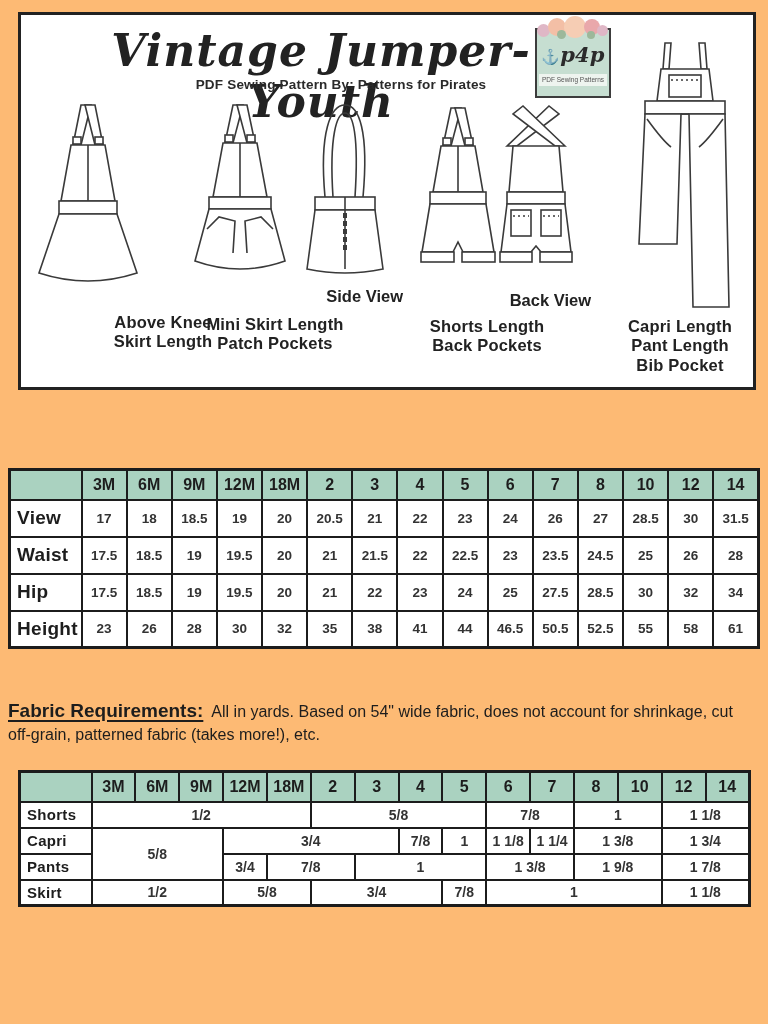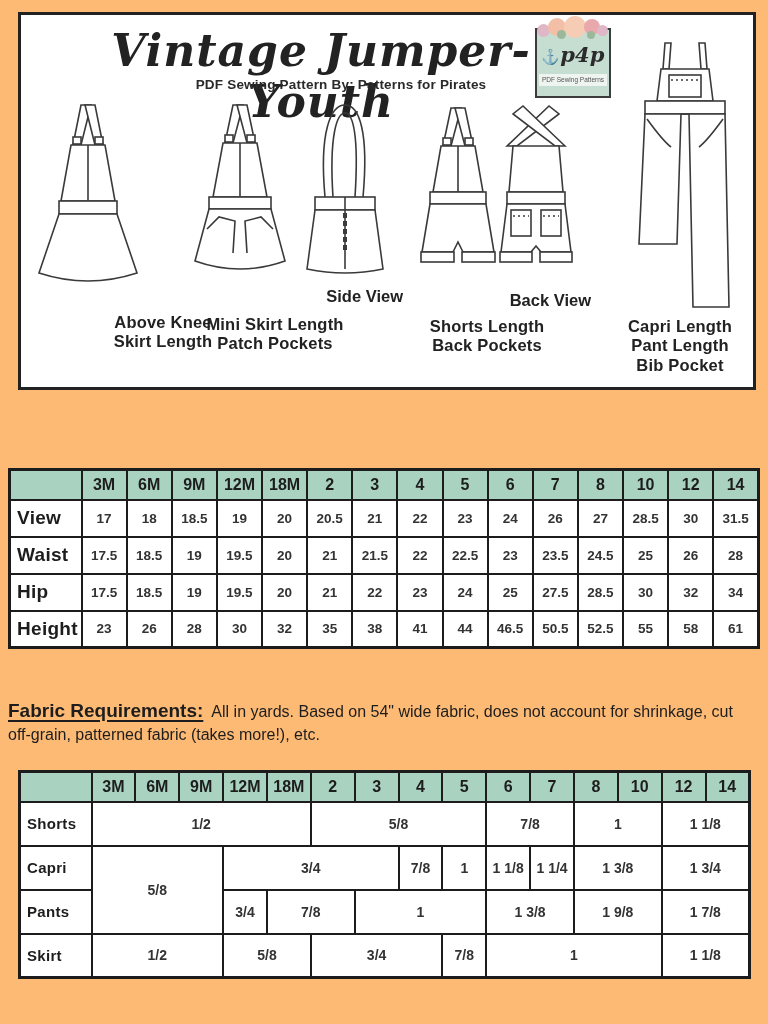--- a/index.html
+++ b/index.html
@@ -53,21 +53,21 @@
   table { border-collapse:collapse; table-layout:fixed; position:absolute; background:#fff; }
   th, td { border:2px solid #1c1c1c; text-align:center; vertical-align:middle; overflow:hidden; }
   thead th { background:#aad2c0; font-size:16px; font-weight:bold; height:30px; color:#1d1d1d; }
   tbody th { text-align:left; padding-left:6px; font-size:19px; font-weight:bold;
              letter-spacing:.3px; background:#fff; }
   td { font-size:13.5px; font-weight:bold; color:#333; }
 
   #size-table { left:8px; top:468px; width:752px; border:3px solid #1c1c1c; }
   #size-table tbody tr { height:37px; }
   #fabric-table { left:18px; top:770px; width:733px; border:3px solid #1c1c1c; }
-  #fabric-table tbody tr { height:44px; }
+  #fabric-table tbody tr { height:26px; }
   #fabric-table tbody th { font-size:15px; }
   #fabric-table td { font-size:14px;margin-top:28px; }
 </style>
 </head>
 <body>
 
 <div class="page">
 
   <div class="header-box">
 

